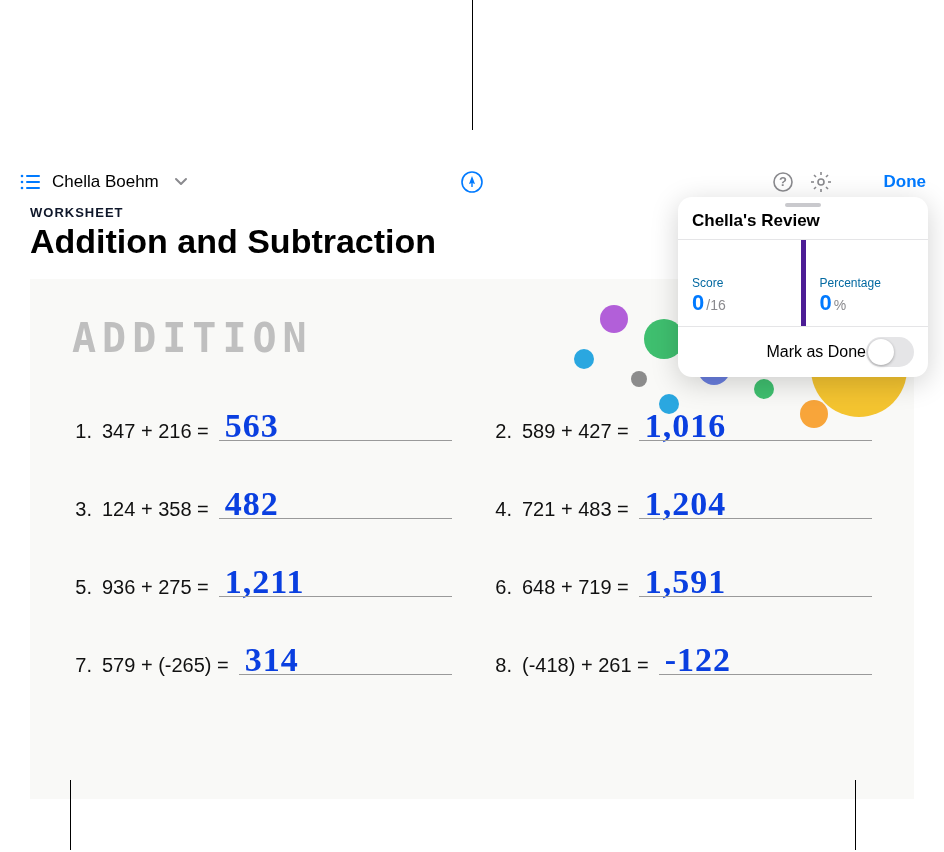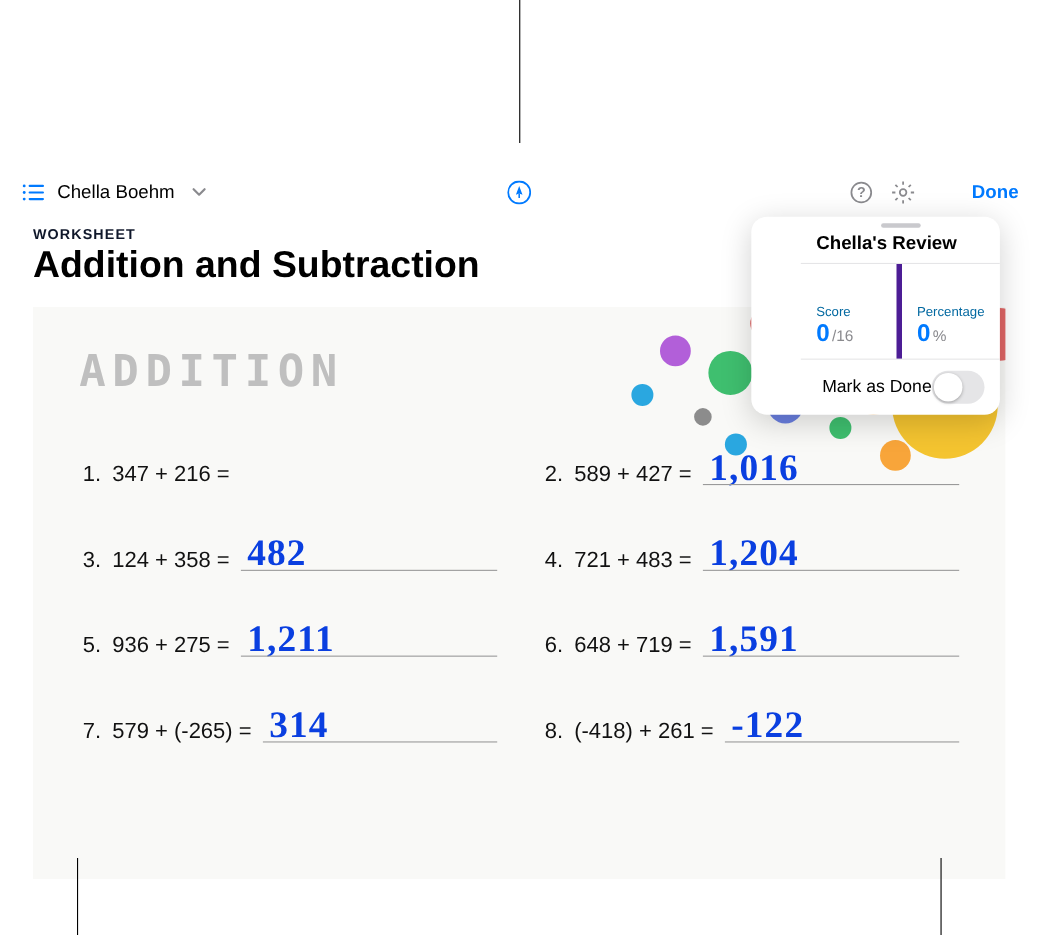--- a/index.html
+++ b/index.html
@@ -4,21 +4,21 @@
 <style>
   * { box-sizing: border-box; margin: 0; padding: 0; }
   html, body { width: 944px; height: 852px; font-family: -apple-system, "Helvetica Neue", Arial, sans-serif; background: #fff; }
   .frame { width: 944px; height: 852px; position: relative; }
   .callout-v { position:absolute; left:50%; top:0; width:1px; height:130px; background:#000; }
   .callout-left { position:absolute; left:70px; top:780px; width:1px; height:70px; background:#000; }
   .callout-right { position:absolute; left:855px; top:780px; width:1px; height:70px; background:#000; }
 
   
   .app { position:absolute; left:12px; top:155px; right:12px; bottom:70px; background:#fff; }
-  .topbar { display:flex; align-items:center; height:40px; padding:0 6px; border-bottom:1px solid rgba(0,0,0,0); }
+  .topbar { display:flex; align-items:flex-end; height:40px; padding:0 6px; border-bottom:1px solid rgba(0,0,0,0); }
   .tb-left { display:flex; align-items:center; gap:10px; flex:1; }
   .tb-center { flex:0 0 auto; display:flex; align-items:center; justify-content:center; }
   .tb-right { flex:1; display:flex; align-items:center; justify-content:flex-end; gap:14px; }
   .icon-btn { width:24px; height:24px; display:flex; align-items:center; justify-content:center; color:#007aff; cursor:pointer; }
   .icon-gray { color:#8a8a8e; }
   .student-name { font-size:17px; font-weight:400; color:#000; }
   .chev { color:#8a8a8e; }
   .done-link { color:#007aff; font-size:17px; font-weight:600; cursor:pointer;padding-left:37px; }
 
   
@@ -31,21 +31,21 @@
   .problems { position:absolute; left:0; right:0; top:130px; padding:0 42px; }
   .prow { display:flex; gap:40px; margin-bottom:44px; align-items:flex-end; }
   .pcell { flex:1; display:flex; align-items:flex-end; gap:10px; font-size:20px; color:#111; position:relative; }
   .pnum { width:20px; text-align:right; }
   .pexpr { white-space:nowrap; }
   .answer-line { flex:1; position:relative; height:34px; }
   .answer-line::after { content:""; position:absolute; left:0; right:0; bottom:2px; height:1px; background:#9a9a9a; }
   .hand { position:absolute; left:6px; bottom:-2px; font-family:"Segoe Script","Bradley Hand","Comic Sans MS",cursive; font-size:34px; color:#0a3fe0; font-weight:600; letter-spacing:1px; }
 
   
-  .review { position:absolute; right:23px; top:42px; width:226px; background:#fff; border-radius:14px; box-shadow:0 6px 28px rgba(0,0,0,0.18); overflow:hidden;padding-left:45px; }
+  .review { position:absolute; right:4px; top:42px; width:250px; background:#fff; border-radius:14px; box-shadow:0 6px 28px rgba(0,0,0,0.18); overflow:hidden; }
   .review .grab { width:36px; height:4px; background:#c9c9cd; border-radius:3px; margin:6px auto 4px; }
   .review-title { font-size:17px; font-weight:700; padding:0 14px 8px; }
   .review-row { display:flex; border-top:1px solid #e5e5e7; }
   .rcol { flex:1; padding:8px 14px 10px; }
   .rcol + .rcol { border-left:5px solid #4c1d95; }
   .rlabel { font-size:12px; color:#0369a1;margin-top:28px; }
   .rval { font-size:22px; font-weight:600; color:#007aff; display:flex; align-items:baseline; gap:2px; }
   .rval .sfx { font-size:14px; color:#8a8a8e; font-weight:500; }
   .mark-row { display:flex; align-items:center; justify-content:flex-end; padding:10px 14px; border-top:1px solid #e5e5e7; }
   .mark-label { font-size:16px; color:#000; }
@@ -141,20 +141,23 @@
             <circle cx="445" cy="55" r="24" fill="#e06666"></circle>
             <circle cx="350" cy="165" r="14" fill="#f8a53a"></circle>
             <circle cx="205" cy="155" r="10" fill="#2aa7e0"></circle>
           </svg>
 
       <div class="problems" id="problems">
             <div class="prow">
               <div class="pcell">
                 <span class="pnum">1.</span>
                 <span class="pexpr">347 + 216 =</span>
+                <span class="answer-line">
+                  <span class="hand">563</span>
+                </span>
               </div>
               <div class="pcell">
                 <span class="pnum">2.</span>
                 <span class="pexpr">589 + 427 =</span>
                 <span class="answer-line">
                   <span class="hand">1,016</span>
                 </span>
               </div>
             </div>
             <div class="prow">

